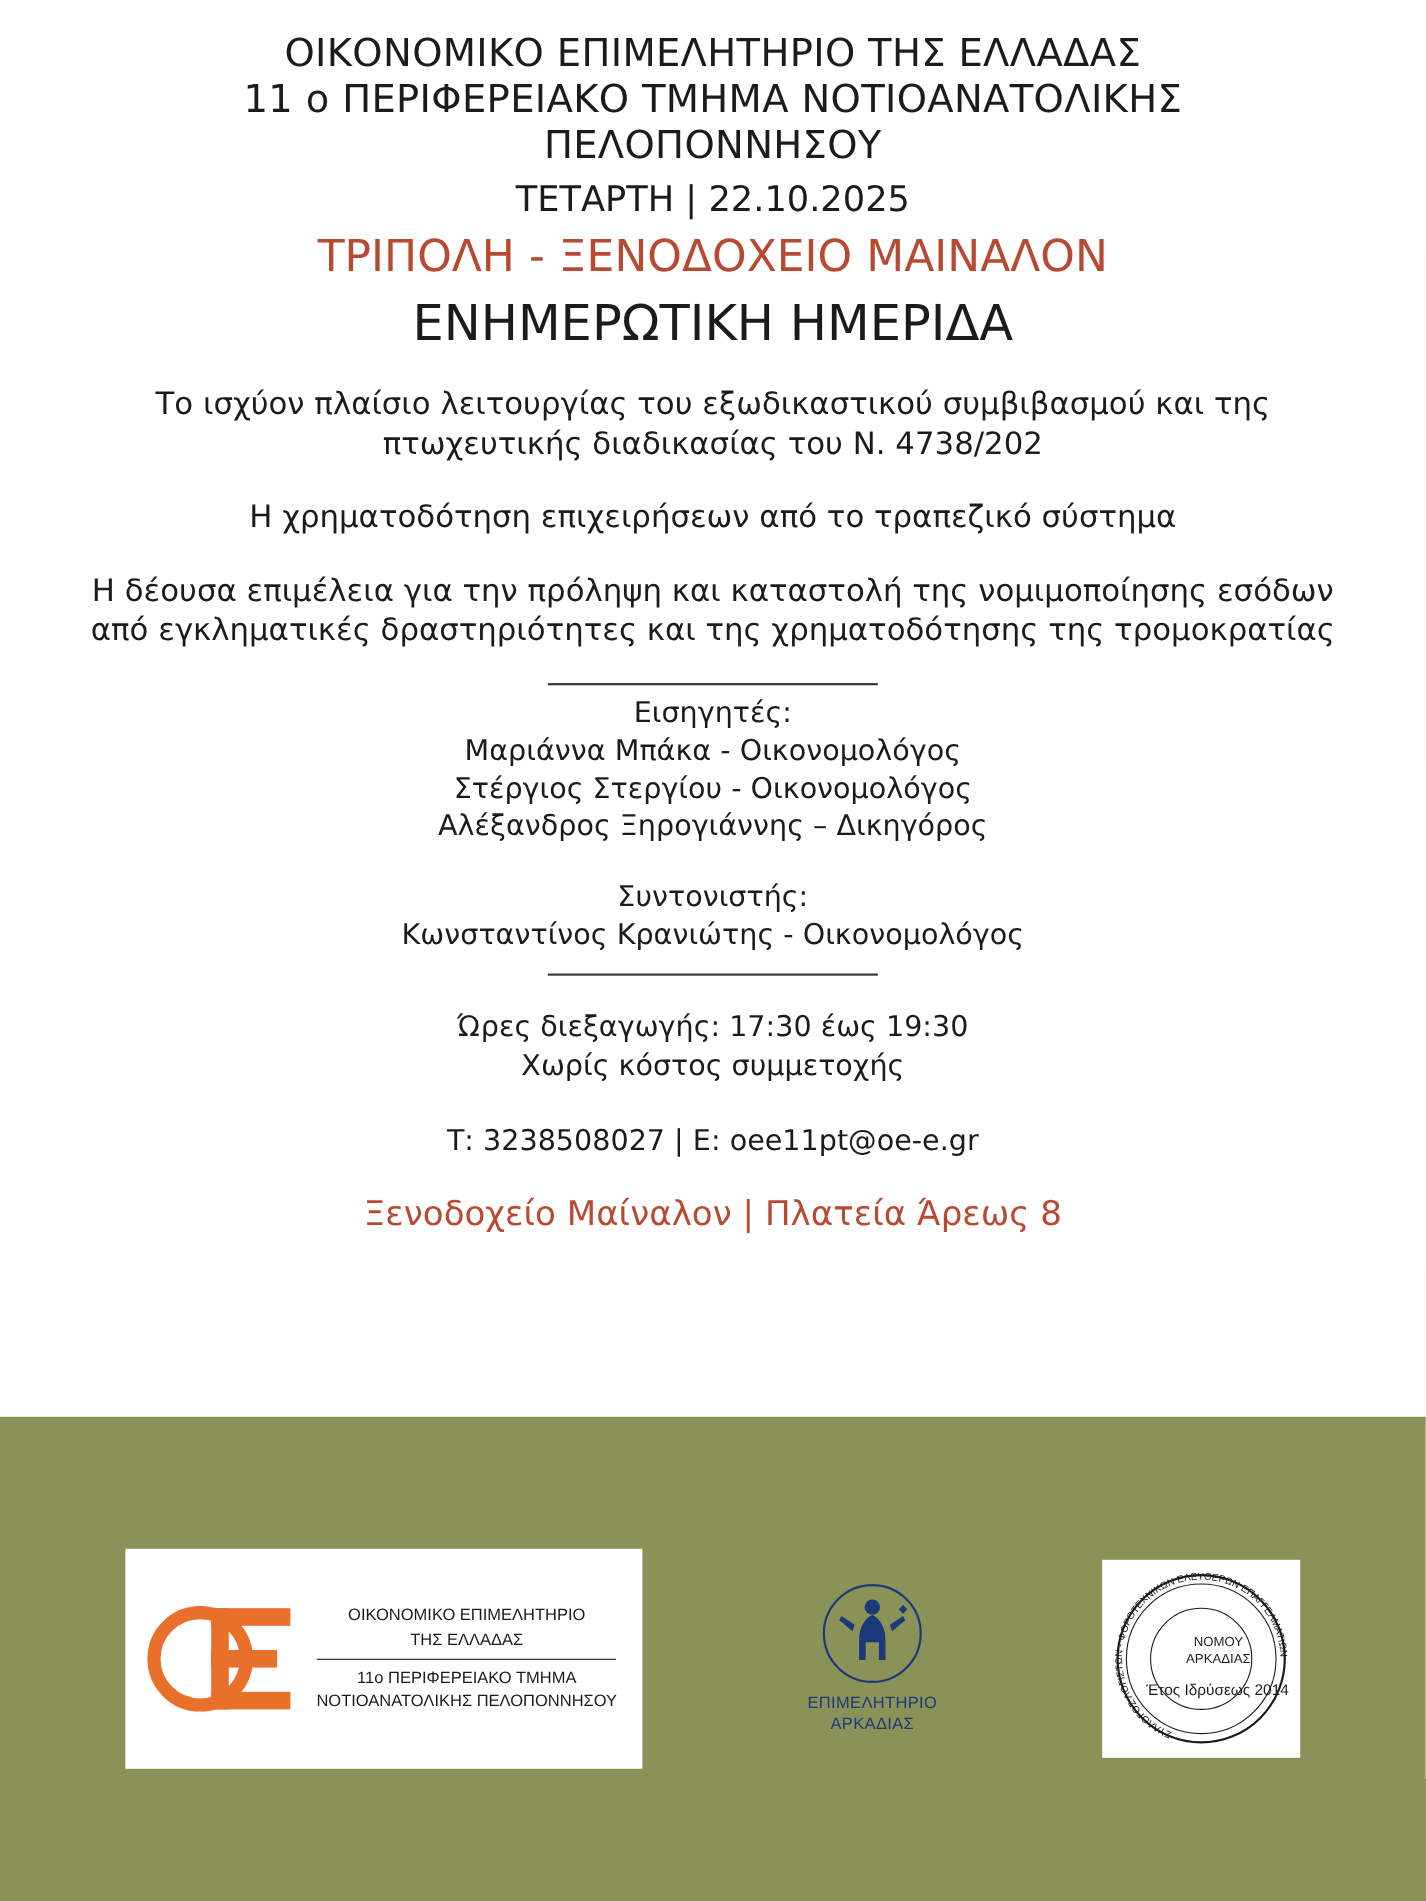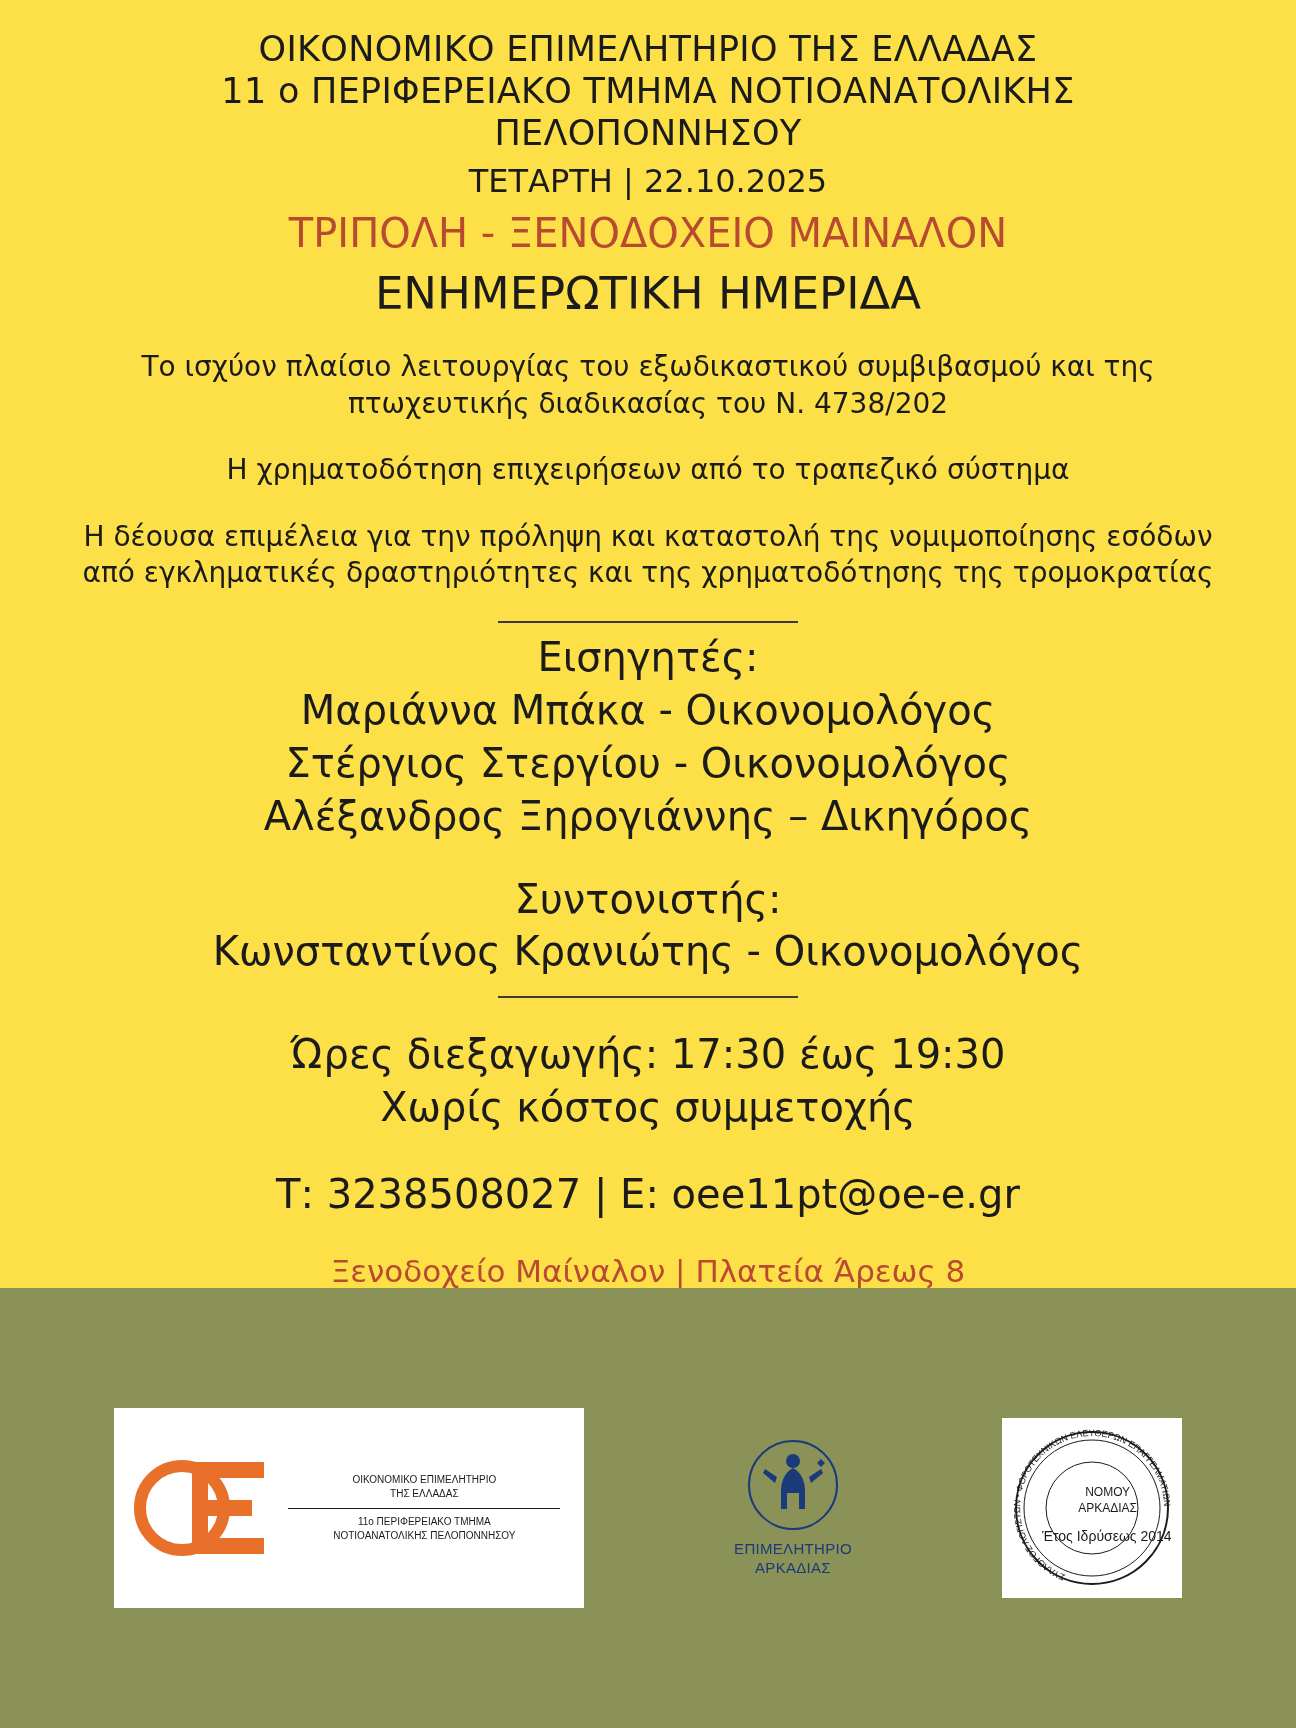--- a/index.html
+++ b/index.html
@@ -12,21 +12,21 @@
     background: #e7e3da;
     font-family: "DejaVu Sans", sans-serif;
     overflow: hidden;
   }
   .poster {
     position: relative;
     width: 1296px;
     height: 1728px;
     display: flex;
     flex-direction: column;
-    background: #fde047;
+    background: #ffffff;
   }
   .content {
     flex: 0 0 auto;
     padding: 28px 40px 0 40px;
     text-align: center;
     box-sizing: border-box;
   }
   .org-line {
     font-size: 35px;
     line-height: 1.20;
@@ -65,21 +65,21 @@
     margin: 0 20px 30px 20px;
     font-family: "DejaVu Sans", sans-serif;
   }
   .divider {
     width: 300px;
     height: 2px;
     background: #3a3a3a;
     margin: 4px auto 4px auto;
   }
   .speakers, .moderator, .details, .info {
-    font-size: 40px;
+    font-size: 26px;
     line-height: 1.32;
     color: #1b1b1b;
   }
   .speakers { margin-top: 8px; }
   .block-gap { margin-top: 30px; }
   .info-gap { margin-top: 34px; }
   .address {
     font-size: 31px;
     line-height: 1.32;
     color: #b94a32;
@@ -136,21 +136,21 @@
     left: 64px;
     top: 14px;
     width: 16px;
     height: 92px;
     background: #e8702a;
   }
   .oee-text {
     flex: 1 1 auto;
     text-align: center;
     color: #1b1b1b;
-    font-size: 10px;
+    font-size: 15px;
     line-height: 1.45;
     font-family: "Liberation Sans", sans-serif;
   }
   .oee-text .rule {
     height: 1px;
     background: #1b1b1b;
     margin: 6px 10px;
   }
   .logo-chamber {
     width: 200px;

